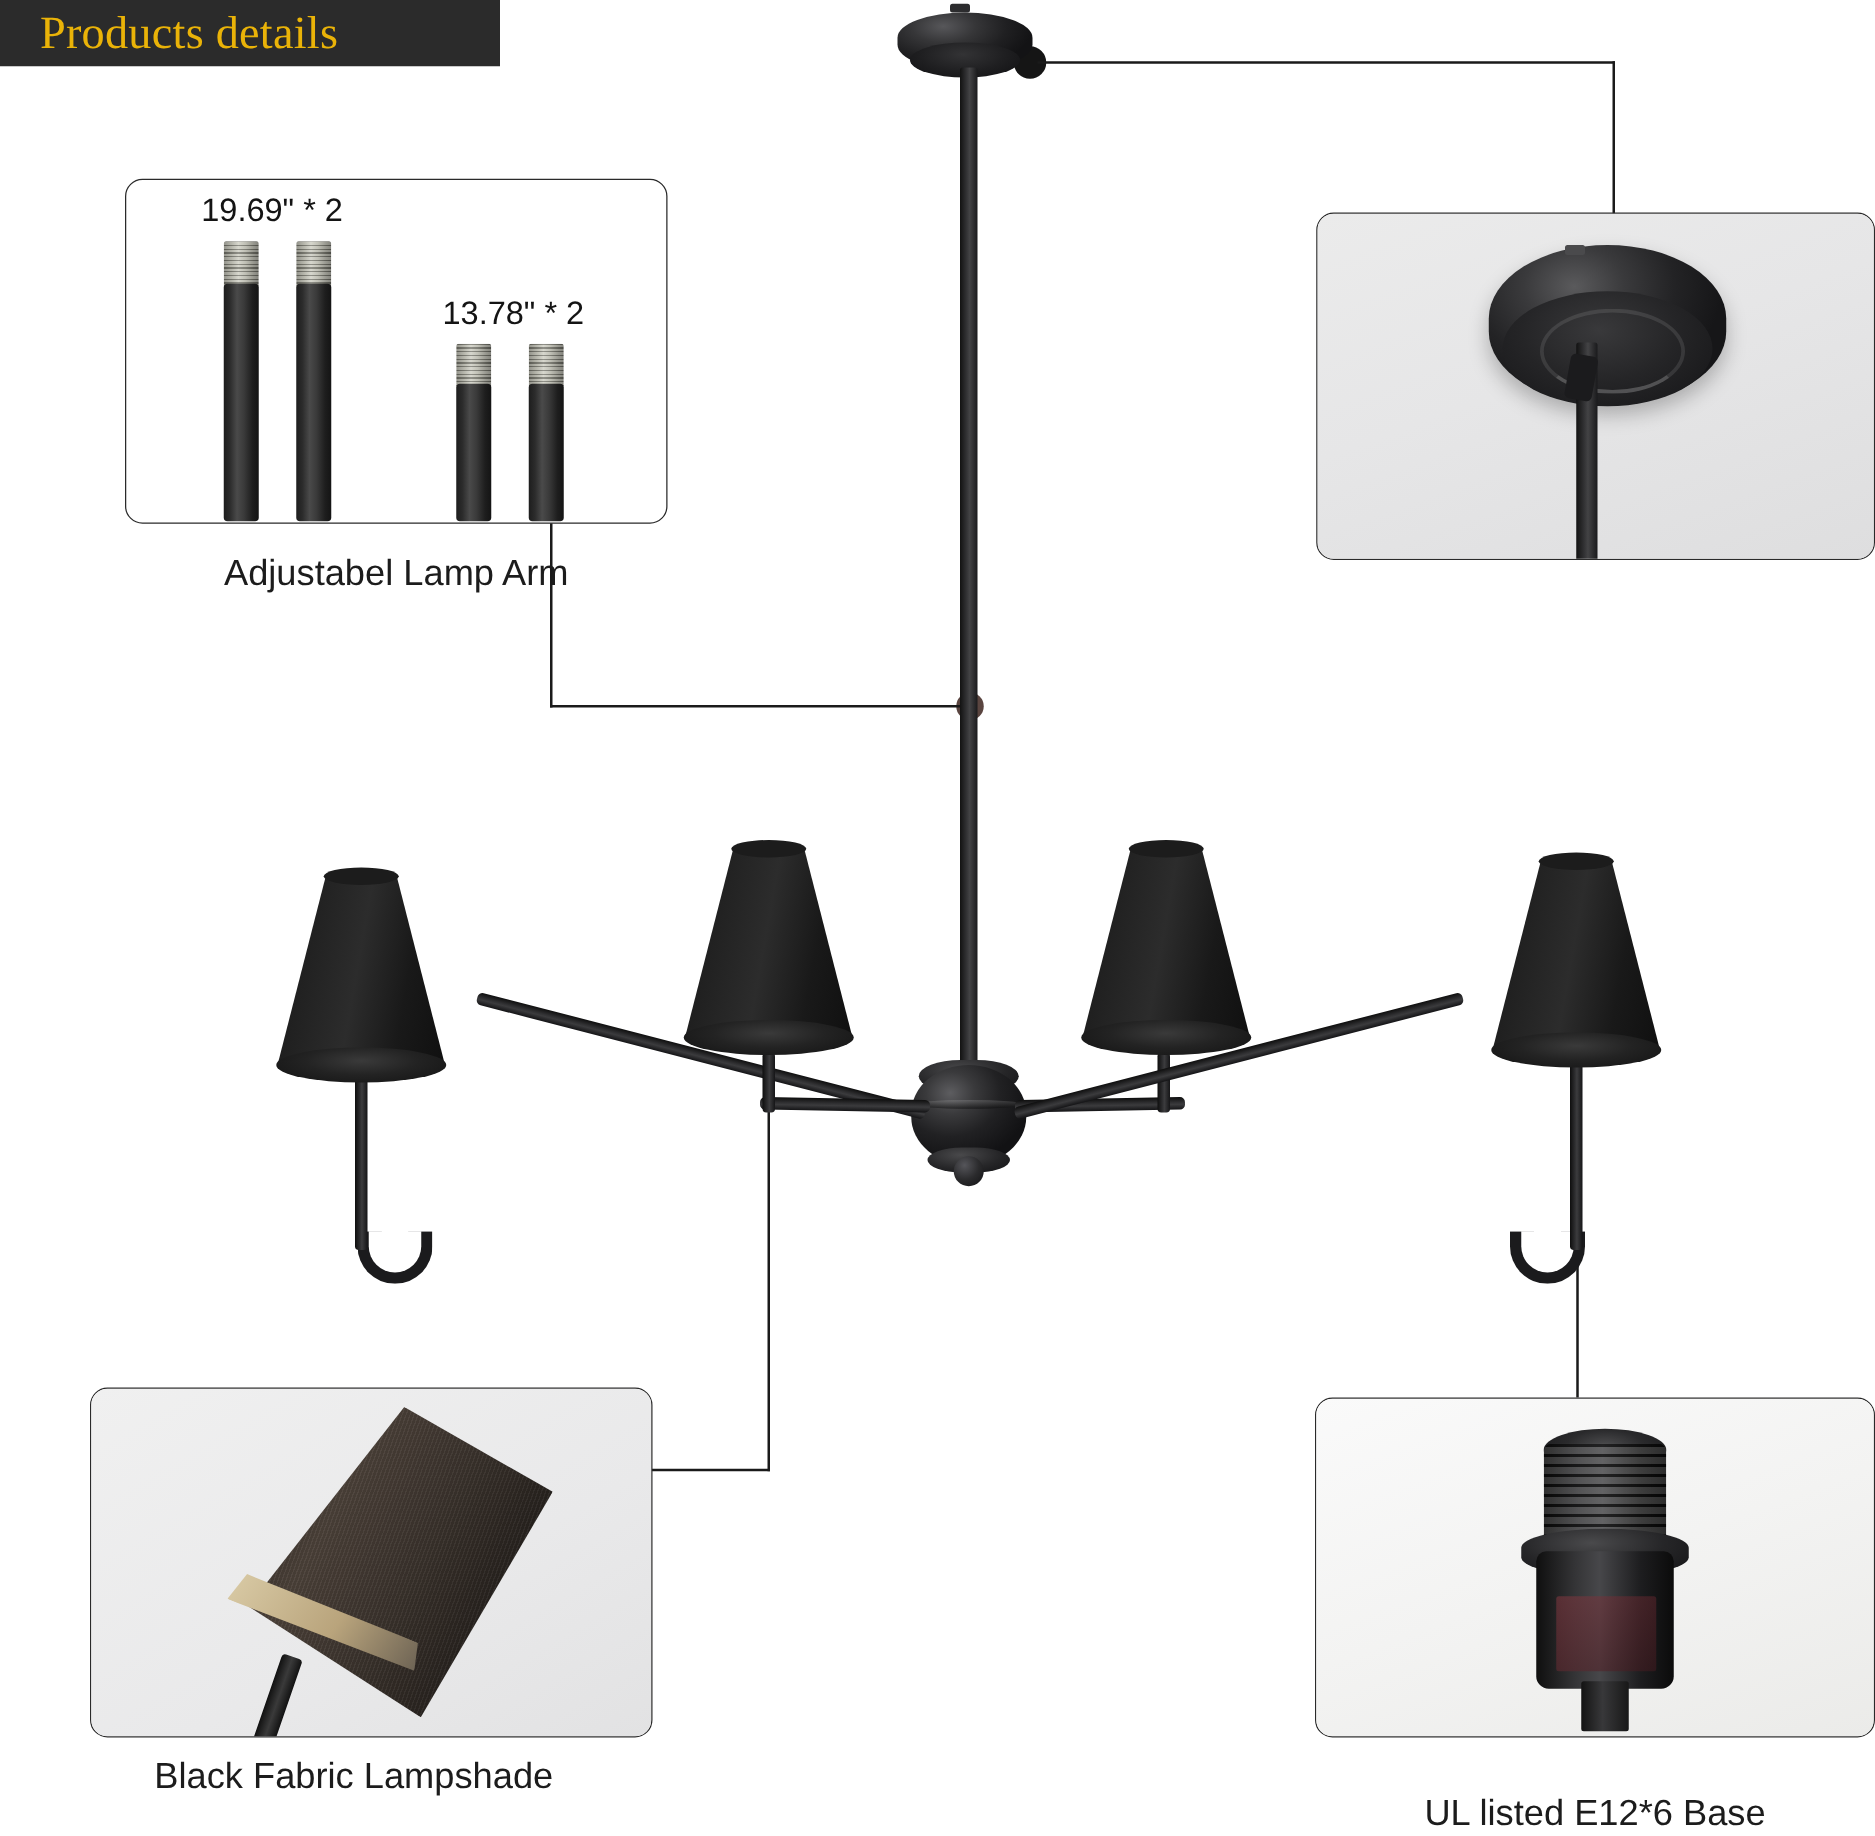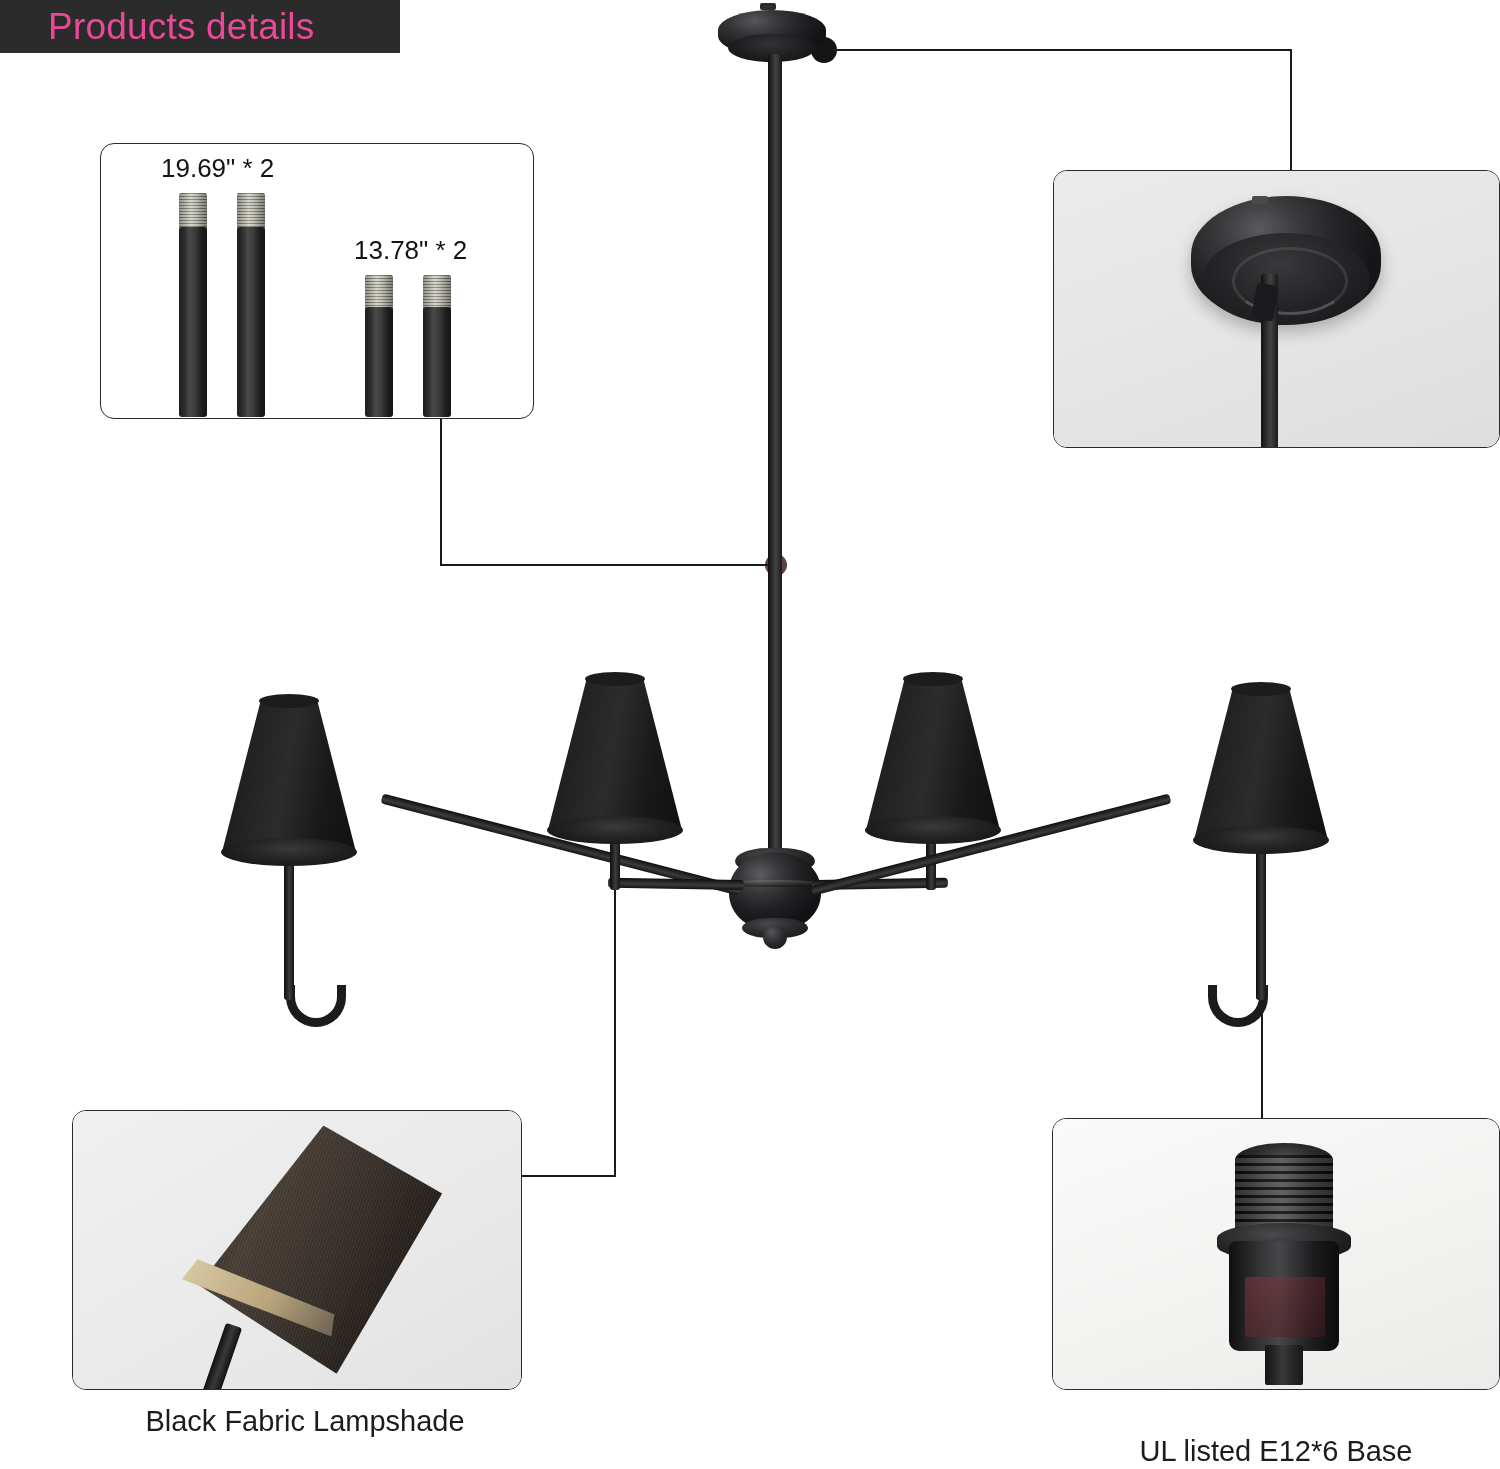--- a/index.html
+++ b/index.html
@@ -24,25 +24,26 @@
     position: absolute;
     left: 0;
     top: 0;
     width: 400px;
     height: 53px;
     background: #2b2b2b;
     display: flex;
     align-items: center;
   }
   #header-title {
-    color: #ec4899;
+    color: #eab308;
     font-size: 37px;
     letter-spacing: 0.2px;
-    padding-left: 48px;
+    padding-left: 32px;
     line-height: 1;
+    font-family: Liberation Serif, serif;
   }
 
   
   .panel {
     position: absolute;
     border: 1.6px solid #2a2a2a;
     border-radius: 14px;
     background: #ffffff;
     box-sizing: border-box;
     overflow: hidden;
@@ -323,38 +324,39 @@
 
     <div class="rod-tip" style="left:264px; top:131px; width:28px; height:34px;"></div>
     <div class="rod" style="left:264px; top:163px; width:28px; height:110px;"></div>
 
     <div class="rod-tip" style="left:322px; top:131px; width:28px; height:34px;"></div>
     <div class="rod" style="left:322px; top:163px; width:28px; height:110px;"></div>
 
     <div class="rod-label" style="left:60px; top:9px;">19.69" * 2</div>
     <div class="rod-label" style="left:253px; top:91px;">13.78" * 2</div>
   </div>
+  <div class="panel-caption" style="left:100px; top:442px; width:434px;">Adjustabel Lamp Arm</div>
 
   <div class="panel" style="left:1053px; top:170px; width:447px; height:278px;">
     <div class="photo-bg"></div>
     <div class="canopy-dome" style="left:137px; top:25px; width:190px; height:128px;"></div>
     <div class="canopy-rim" style="left:148px; top:62px; width:168px; height:92px;"></div>
     <div class="canopy-inner-ring" style="left:178px; top:76px; width:110px; height:62px;"></div>
     <div style="position:absolute; left:198px; top:25px; width:16px; height:8px; background:#4a4a4c; border-radius:2px;"></div>
     <div class="down-rod" style="left:207px; top:103px; width:17px; height:175px;"></div>
     <div style="position:absolute; left:200px; top:113px; width:22px; height:36px; background:#1b1b1d; border-radius:4px; transform:rotate(10deg);"></div>
   </div>
 
   <div class="panel" style="left:72px; top:1110px; width:450px; height:280px;">
     <div class="photo-bg" style="background:linear-gradient(150deg,#f0f0f0 0%,#e9e9ea 60%,#e2e2e3 100%);"></div>
     <div class="shade-photo" style="left:100px; top:12px; width:248px; height:232px; transform:rotate(18deg); clip-path: polygon(46% 0%, 100% 12%, 82% 100%, 18% 82%);"></div>
     <div class="shade-photo-lip" style="left:108px; top:172px; width:160px; height:30px; transform:rotate(24deg); clip-path: polygon(4% 18%, 96% 0%, 100% 72%, 0% 100%);"></div>
     <div class="shade-photo-stem" style="left:138px; top:212px; width:17px; height:90px; transform:rotate(19deg);"></div>
   </div>
-  <div class="panel-caption" style="left:80px; top:1404px; width:450px;">Black Fabric Lampshade</div>
+  <div class="panel-caption" style="left:58px; top:1404px; width:450px;">Black Fabric Lampshade</div>
 
   <div class="panel" style="left:1052px; top:1118px; width:448px; height:272px;">
     <div class="photo-bg" style="background:linear-gradient(160deg,#fafafa 0%,#f3f3f2 50%,#ebebe9 100%);"></div>
     <div class="socket-mouth" style="left:182px; top:24px; width:98px; height:34px;"></div>
     <div class="socket-thread" style="left:182px; top:36px; width:98px; height:90px;"></div>
     <div class="socket-collar" style="left:164px; top:104px; width:134px; height:38px;"></div>
     <div class="socket-body" style="left:176px; top:122px; width:110px; height:110px;"></div>
     <div class="socket-label" style="left:192px; top:158px; width:80px; height:60px;"></div>
     <div class="socket-stem" style="left:212px; top:226px; width:38px; height:40px;"></div>
   </div>

